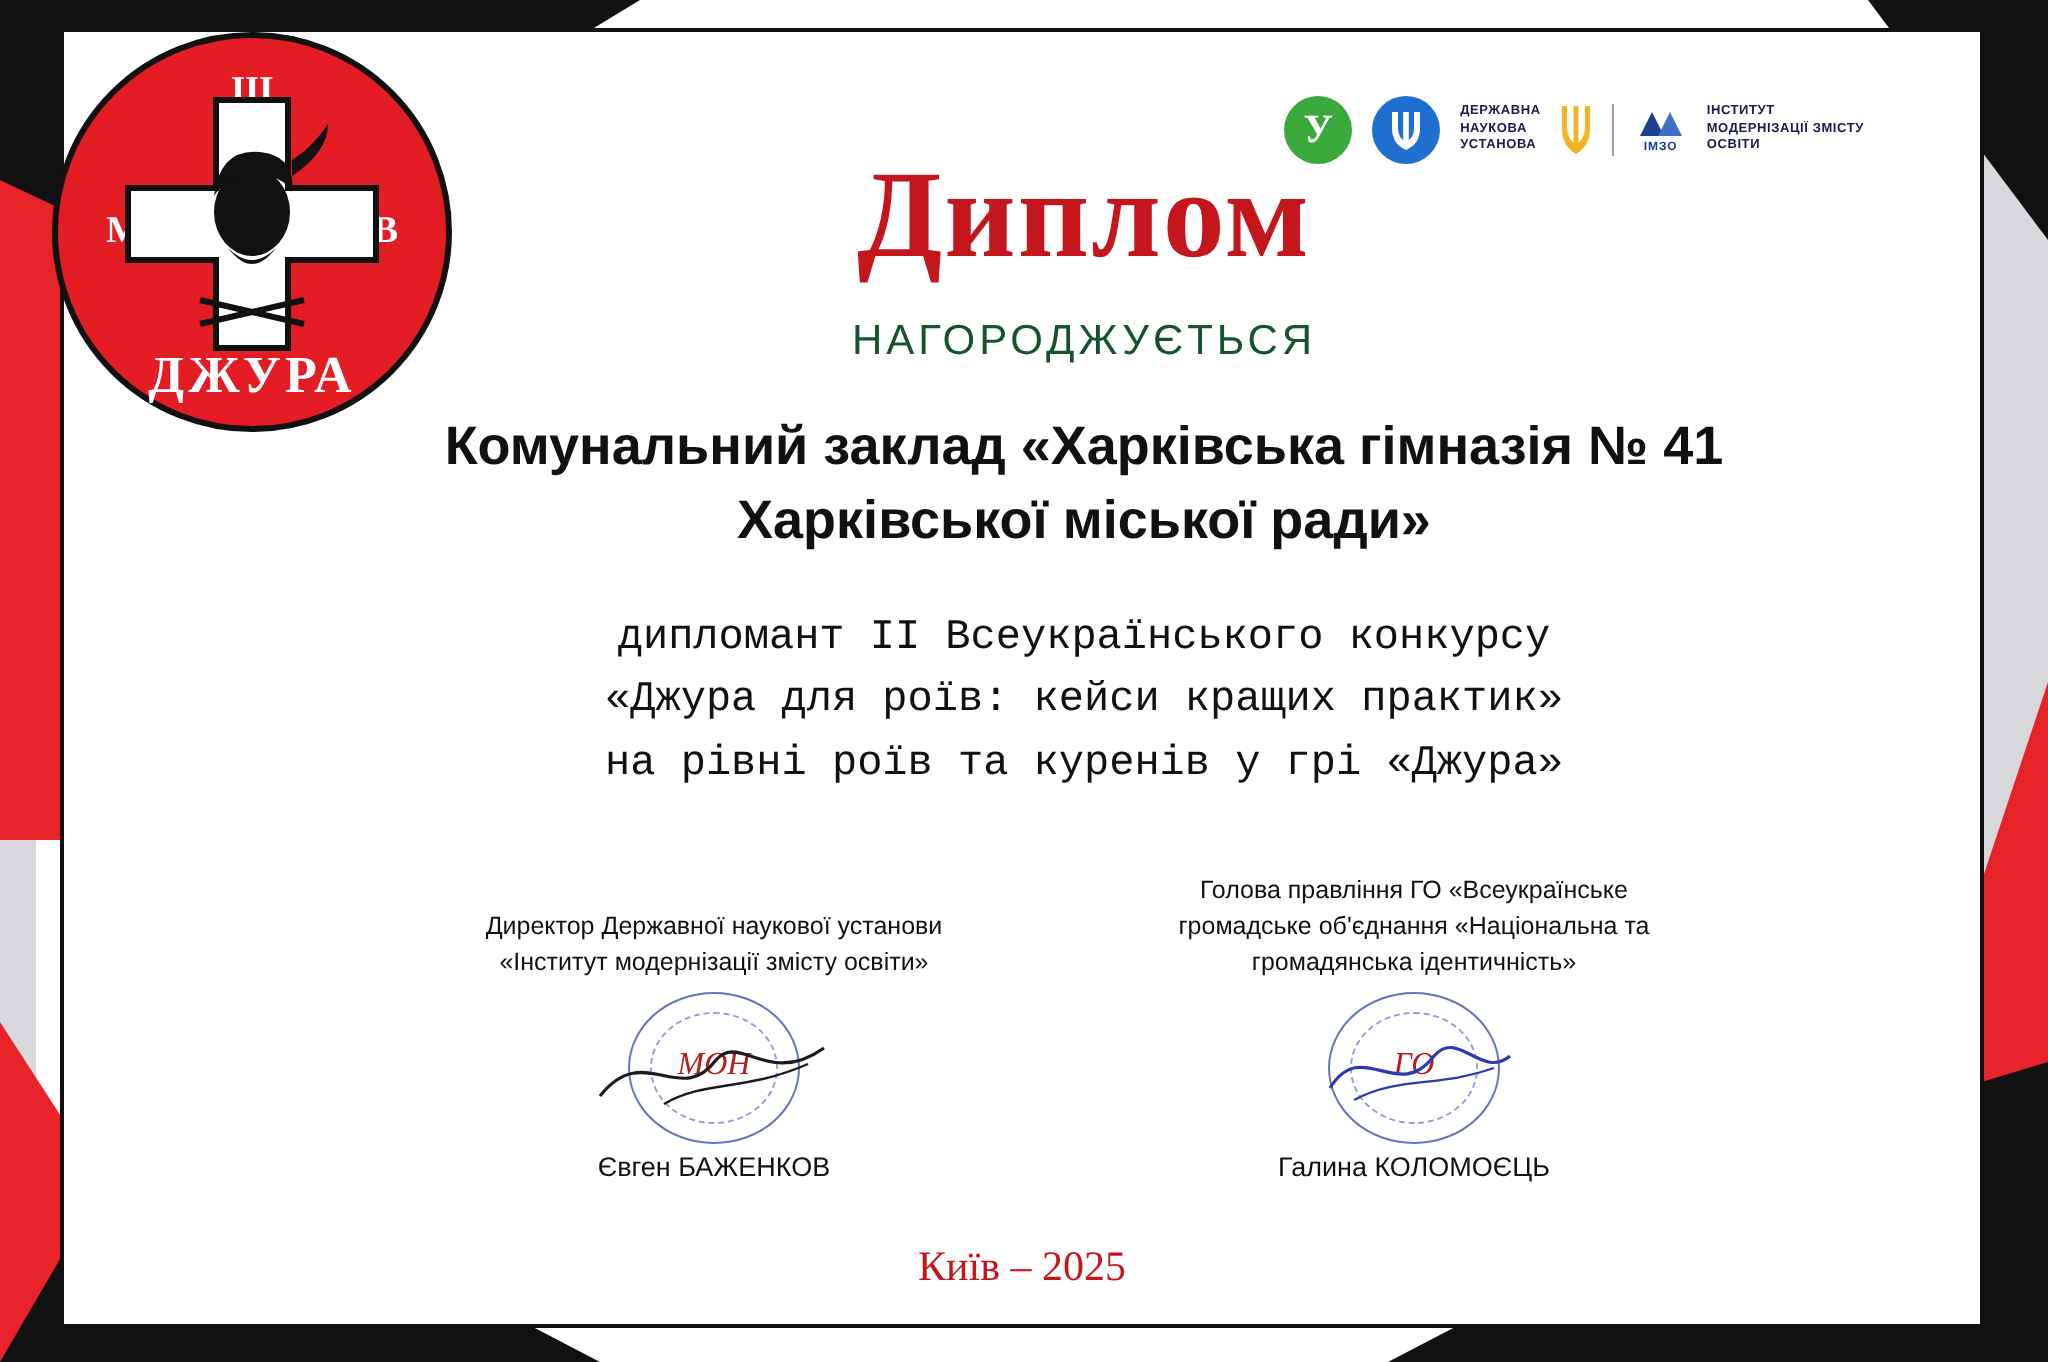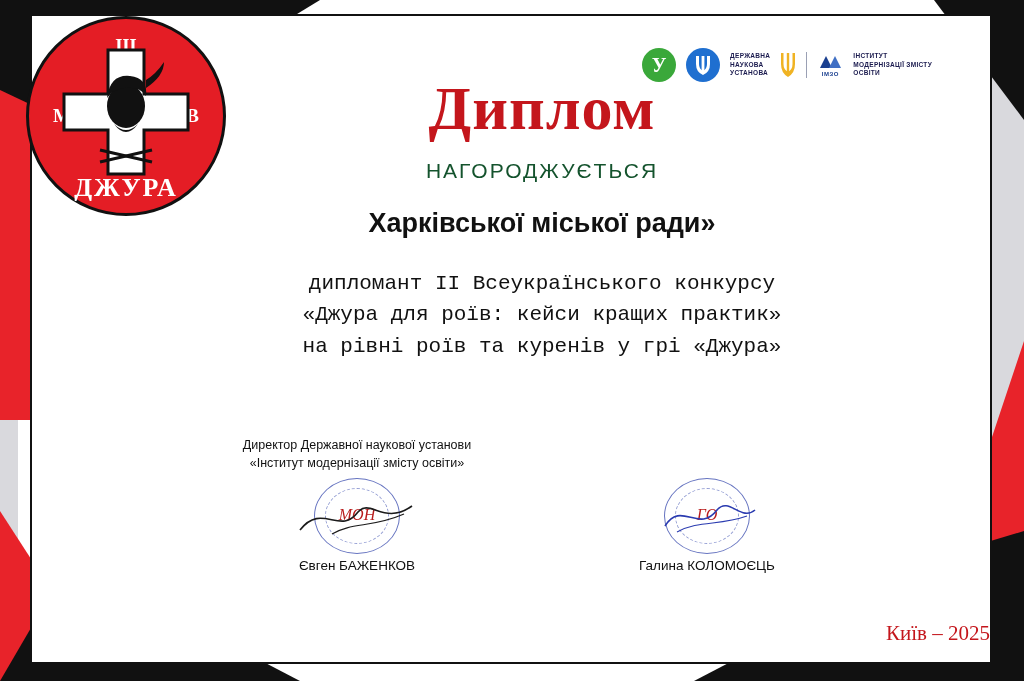--- a/index.html
+++ b/index.html
@@ -282,21 +282,21 @@
     font-size: 13.5px;
     color: #111111;
     margin-top: 2px;
   }
 
   .place-year {
     position: absolute;
     left: 0;
     right: 0;
     top: 605px;
-    text-align: right;
+    text-align: center;
     font-family: "Liberation Serif", serif;
     font-size: 21px;
     color: #c4161c;
   }
 </style>
 </head>
 <body>
 
 <div class="page">
 
@@ -343,20 +343,21 @@
         <div>ІНСТИТУТ</div>
         <div>МОДЕРНІЗАЦІЇ ЗМІСТУ</div>
         <div>ОСВІТИ</div>
       </div>
     </div>
 
     <div class="content">
       <h1 class="title">Диплом</h1>
       <div class="subtitle">НАГОРОДЖУЄТЬСЯ</div>
       <div class="recipient">
+        <div>Комунальний заклад «Харківська гімназія № 41</div>
         <div>Харківської міської ради»</div>
       </div>
       <div class="desc">
         <div>дипломант ІІ Всеукраїнського конкурсу</div>
         <div>«Джура для роїв: кейси кращих практик»</div>
         <div>на рівні роїв та куренів у грі «Джура»</div>
       </div>
     </div>
 
     <div class="signatures">
@@ -372,20 +373,25 @@
           <div class="stamp-text">МОН</div>
           <svg class="sig-scribble" width="130" height="50" viewBox="0 0 130 50" aria-hidden="true">
             <path d="M8 38 C30 10, 48 44, 66 20 C78 6, 92 34, 120 14" fill="none" stroke="#1b1b1b" stroke-width="1.6"></path>
             <path d="M40 42 C60 30, 80 36, 112 22" fill="none" stroke="#1b1b1b" stroke-width="1.2"></path>
           </svg>
         </div>
         <div class="sig-name">Євген БАЖЕНКОВ</div>
       </div>
 
       <div class="sig">
+        <div class="sig-role">
+          <div>Голова правління ГО «Всеукраїнське</div>
+          <div>громадське об'єднання «Національна та</div>
+          <div>громадянська ідентичність»</div>
+        </div>
         <div class="sig-stamp">
           <div class="stamp-ring"></div>
           <div class="stamp-ring inner"></div>
           <div class="stamp-text">ГО</div>
           <svg class="sig-scribble" width="120" height="50" viewBox="0 0 120 50" aria-hidden="true">
             <path d="M18 34 C34 8, 52 42, 70 18 C82 4, 94 30, 108 18" fill="none" stroke="#2a3bb0" stroke-width="1.6"></path>
             <path d="M30 40 C52 28, 72 34, 100 24" fill="none" stroke="#2a3bb0" stroke-width="1.1"></path>
           </svg>
         </div>
         <div class="sig-name">Галина КОЛОМОЄЦЬ</div>

